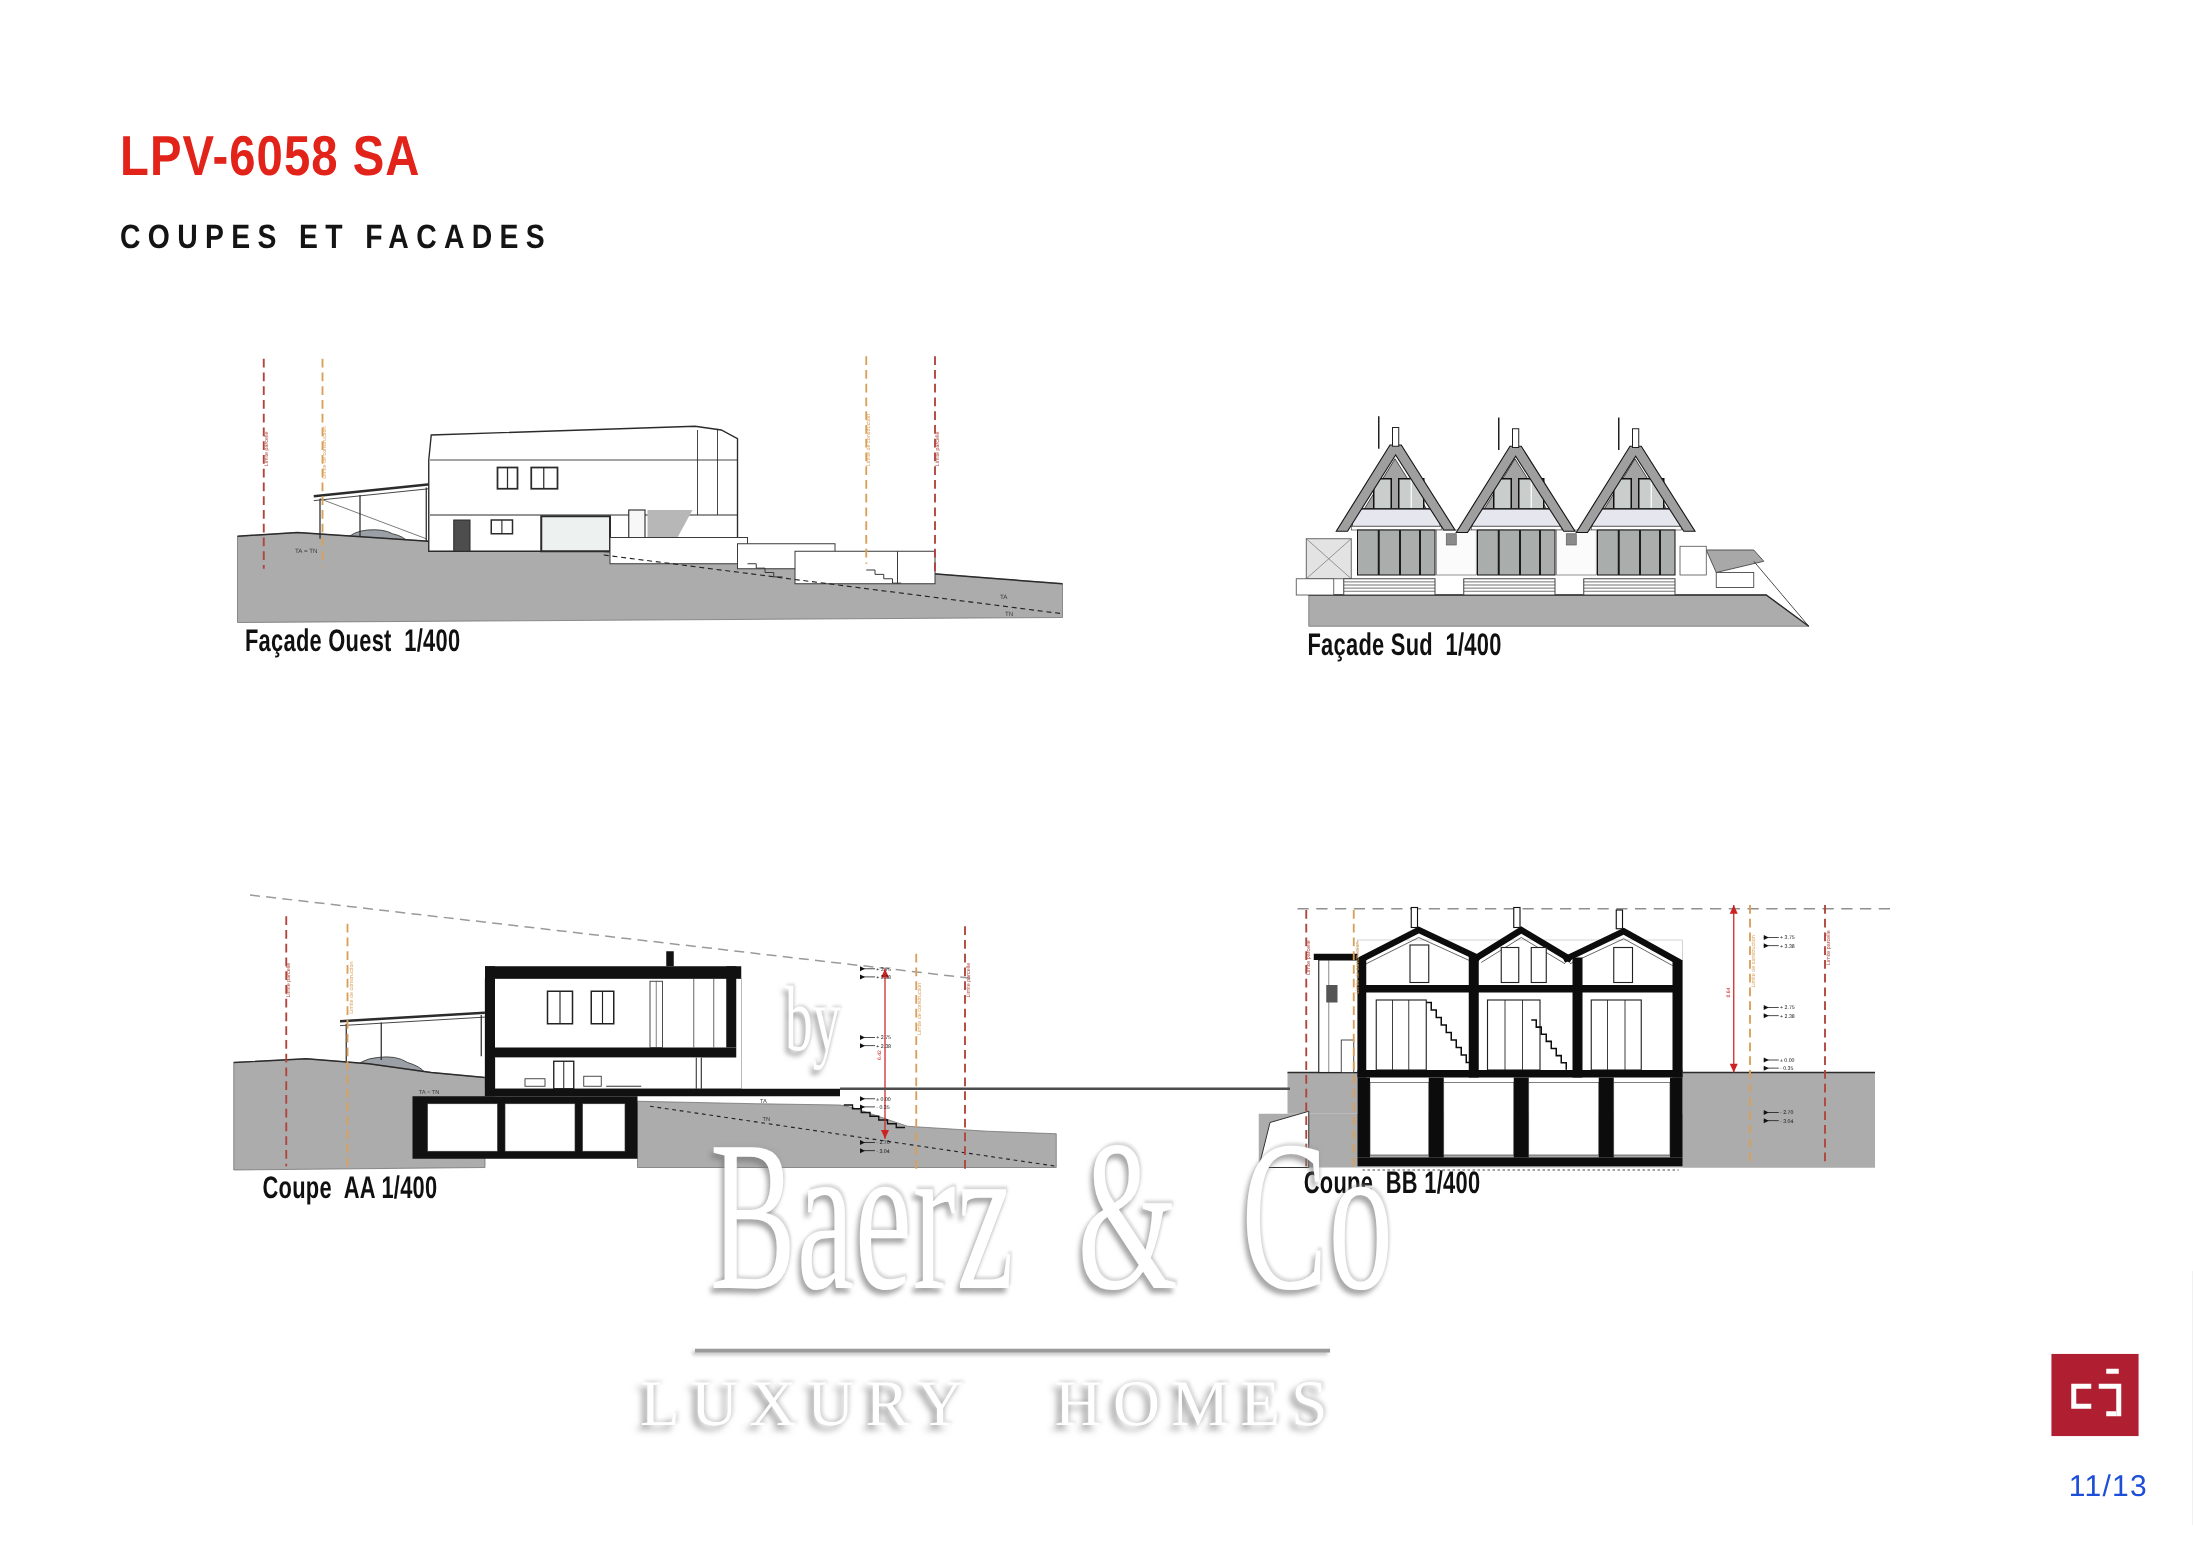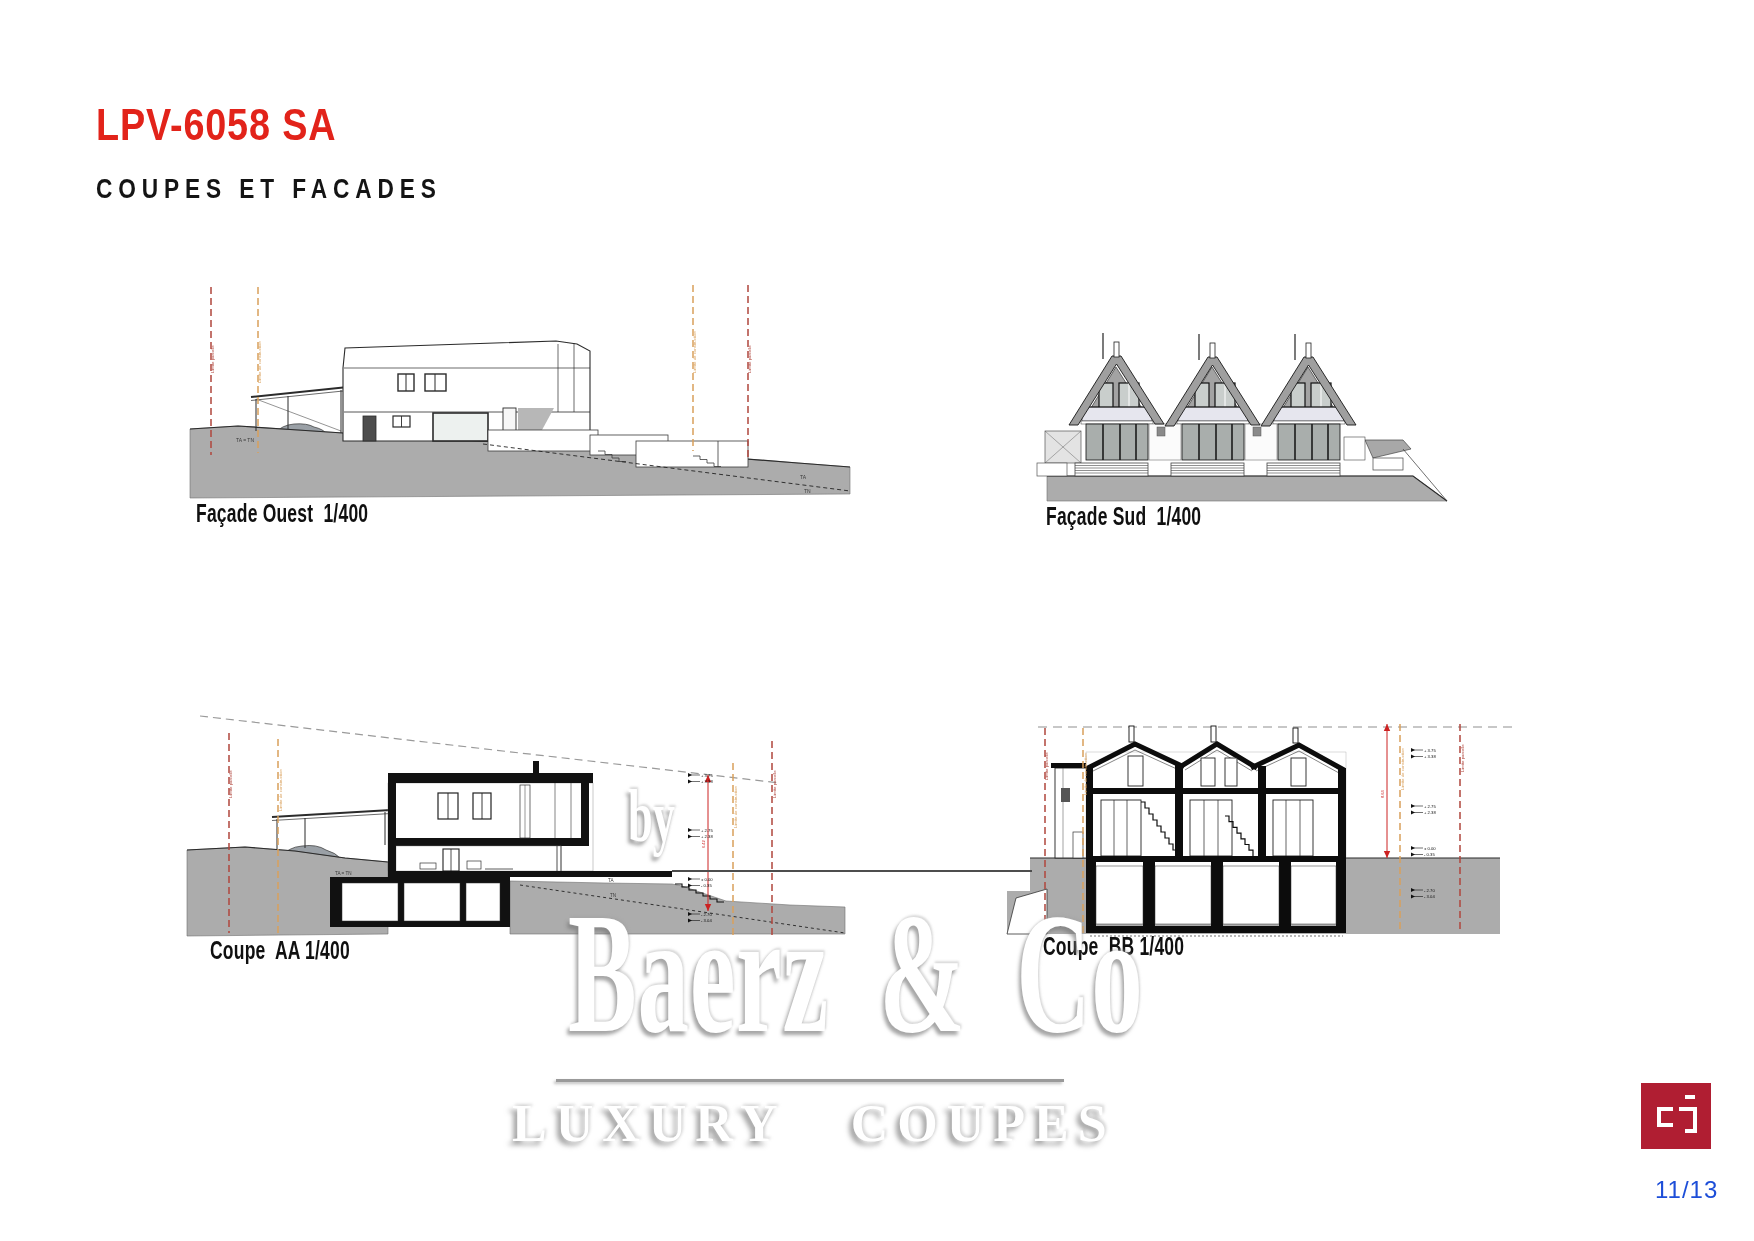--- a/index.html
+++ b/index.html
@@ -19,21 +19,21 @@
   }
   .figure{position:absolute;z-index:1;}
   .figure svg{display:block;width:100%;height:100%;}
   svg text{font-family:"Liberation Sans",sans-serif;}
   .caption{
     position:absolute;z-index:2;
     font:700 25px "Liberation Sans",sans-serif;color:#101010;
     letter-spacing:.3px;transform:scaleX(0.70);transform-origin:left top;white-space:pre;
   }
   .connector-line{position:absolute;left:672px;top:870px;width:360px;height:2px;background:#4d4d4d;z-index:1;}
-  .watermark{position:absolute;left:0;top:0;width:100%;height:100%;z-index:5;pointer-events:none;font-weight:bold;}
+  .watermark{position:absolute;left:0;top:0;width:100%;height:100%;z-index:5;pointer-events:none;}
   .wm-text{
     position:absolute;color:#ffffff;font-family:"Liberation Serif",serif;
     transform-origin:left top;white-space:pre;line-height:1;
     text-shadow:-4px 4px 5px rgba(118,118,118,.65), 2px -2px 3px rgba(160,160,160,.40);
   }
   .wm-by{left:628px;top:779px;font-size:74px;transform:scaleX(.6);}
   .wm-name{left:568px;top:887px;font-size:172px;letter-spacing:1px;word-spacing:40px;transform:scaleX(.6);}
   .wm-line{
     position:absolute;left:556px;top:1079px;width:508px;height:3px;background:#9a9a9a;
     box-shadow:-2px 2px 3px rgba(130,130,130,.5);
@@ -483,21 +483,21 @@
     </svg>
   </div>
   <div class="caption" style="left:1043px;top:932px;">Coupe  BB 1/400</div>
 
   <div class="connector-line"></div>
 
   <div class="watermark">
     <span class="wm-text wm-by">by</span>
     <span class="wm-text wm-name">Baerz &amp; Co</span>
     <div class="wm-line"></div>
-    <span class="wm-text wm-tagline">LUXURY COUPES</span>
+    <span class="wm-text wm-tagline">LUXURY HOMES</span>
   </div>
 
   <div class="logo">
     <svg viewBox="0 0 70 66">
       <rect x="0" y="0" width="70" height="66" fill="#B01E32"></rect>
       <path d="M32,24 H16 V44 H32 V40 H20 V28 H32 Z" fill="#ffffff"></path>
       <path d="M38,24 H56 V50 H52 V28 H38 Z" fill="#ffffff"></path>
       <rect x="44" y="46" width="8" height="4" fill="#ffffff"></rect>
       <rect x="44" y="12" width="10" height="4" fill="#ffffff"></rect>
     </svg>

